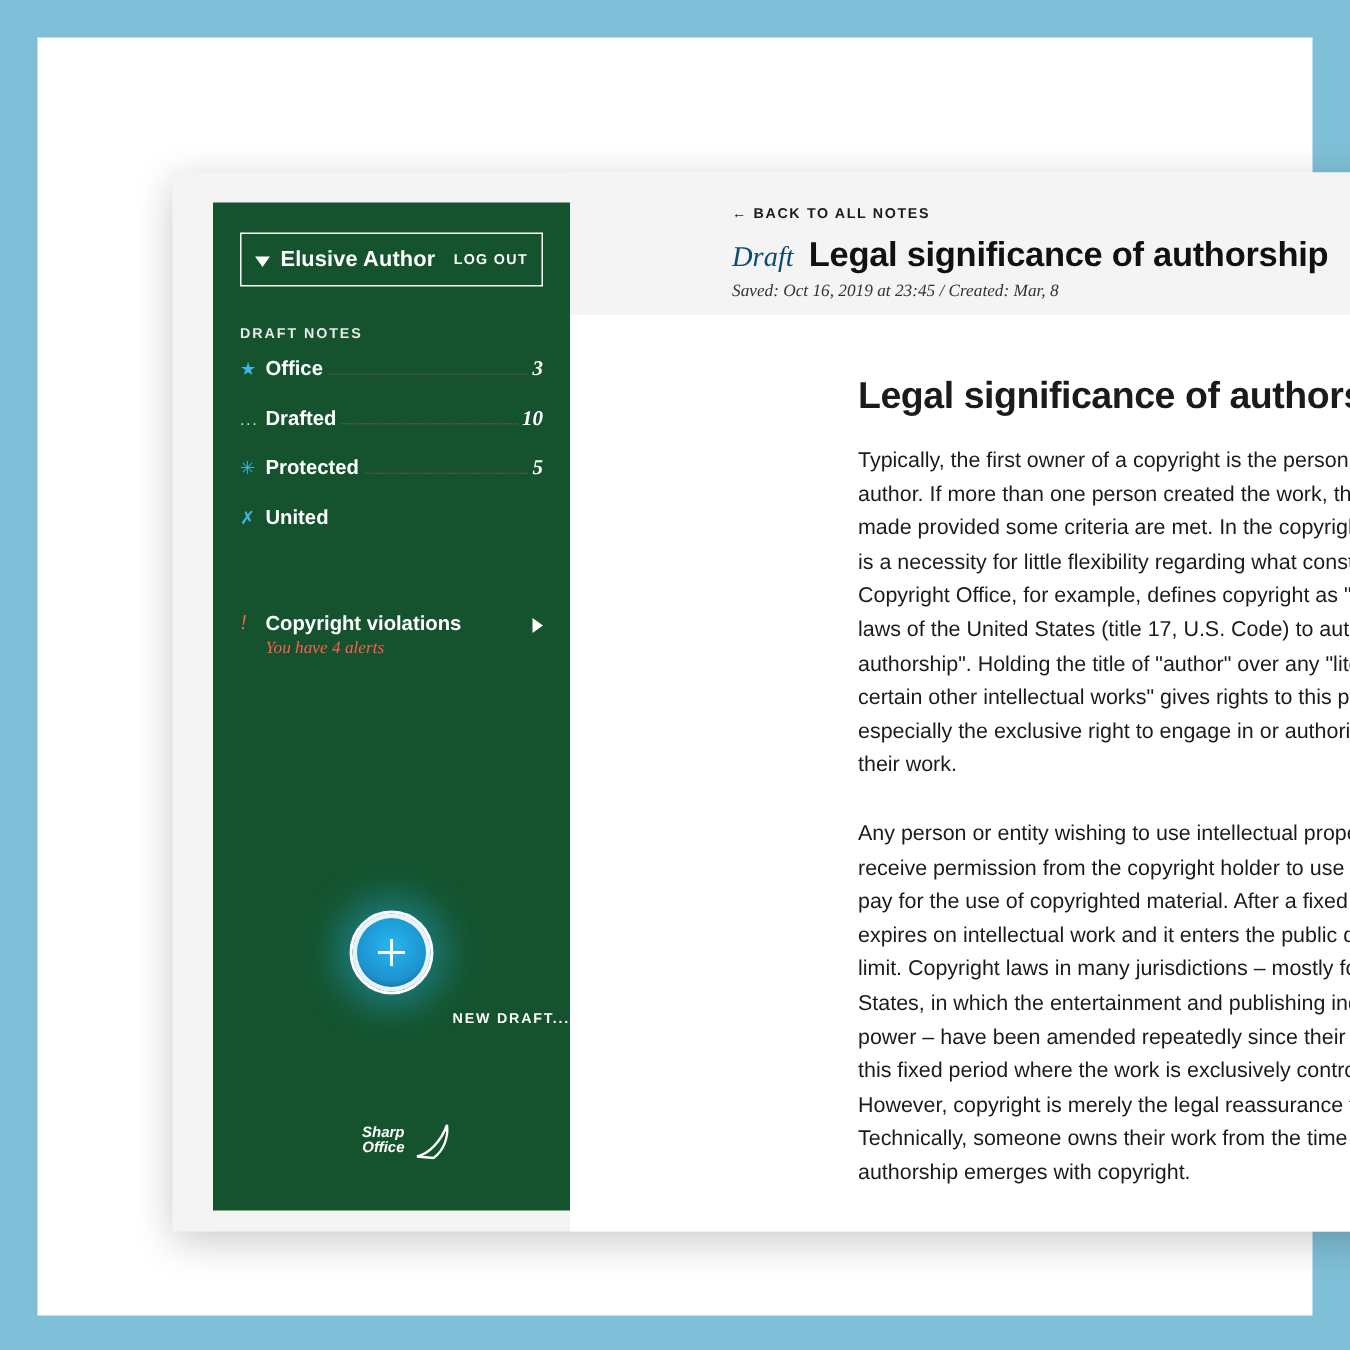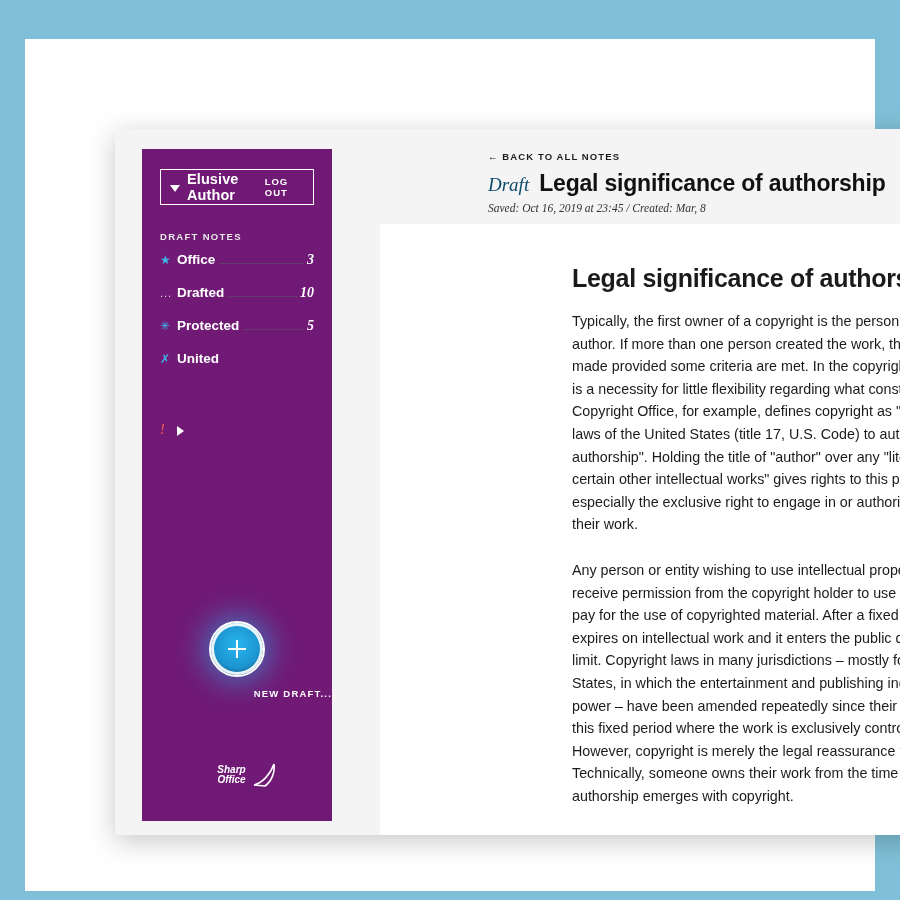--- a/index.html
+++ b/index.html
@@ -10,41 +10,41 @@
     font-family: "Liberation Sans", sans-serif;
   }
   body {
     background: #7fc0d8;
     position: relative;
   }
 
   
   .page-card {
     position: absolute;
-    left: 25px; top: 39px;
+    left: 25px; top: 25px;
     width: 850px; height: 852px;
     background: #ffffff;
   }
 
   
   .app-window {
     position: absolute;
     left: 90px; top: 90px;
     width: 850px; height: 706px;
     background: #f4f4f4;
     box-shadow: 0 6px 26px rgba(0,0,0,0.22);
     overflow: hidden;
   }
 
   
   .sidebar {
     position: absolute;
     left: 27px; top: 20px;
-    width: 190px; height: 672px;
-    background: #701a75;
+    width: 238px; height: 672px;
+    background: #14532d;
     color: #ffffff;
     overflow: hidden;
   }
 
   .account-box {
     margin: 20px 18px 0 18px;
     border: 1px solid #ffffff;
     height: 36px;
     display: flex;
     align-items: center;
@@ -342,20 +342,24 @@
         <span class="note-count">5</span>
       </div>
 
       <div class="note-row">
         <span class="note-icon x">✗</span>
         <span class="note-label">United</span>
       </div>
 
       <div class="alerts-row">
         <span class="alerts-bang">!</span>
+        <span class="alerts-text">
+          <span class="alerts-title" style="display:block">Copyright violations</span>
+          <span class="alerts-sub" style="display:block">You have 4 alerts</span>
+        </span>
         <span class="chev-right"></span>
       </div>
 
       <div class="newdraft-wrap">
         <div class="newdraft-btn"></div>
         <div class="newdraft-label">NEW DRAFT...</div>
       </div>
 
       <div class="brand">
         <span class="brand-text">

